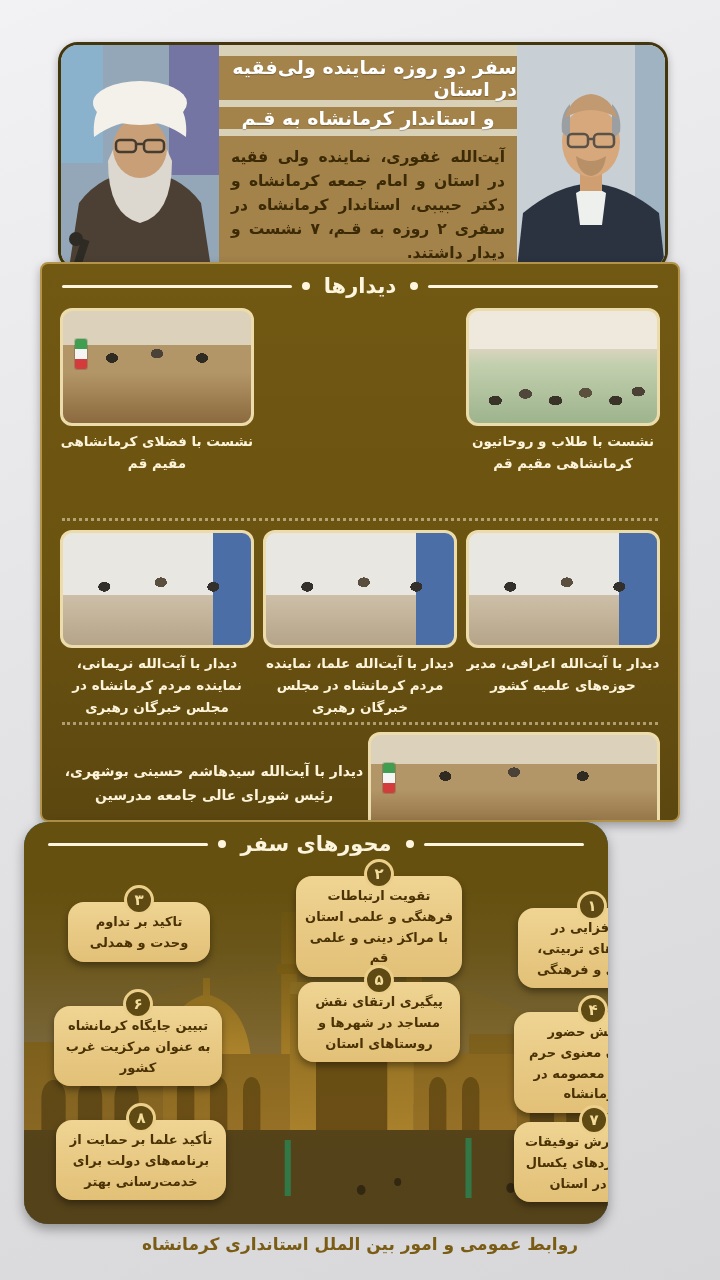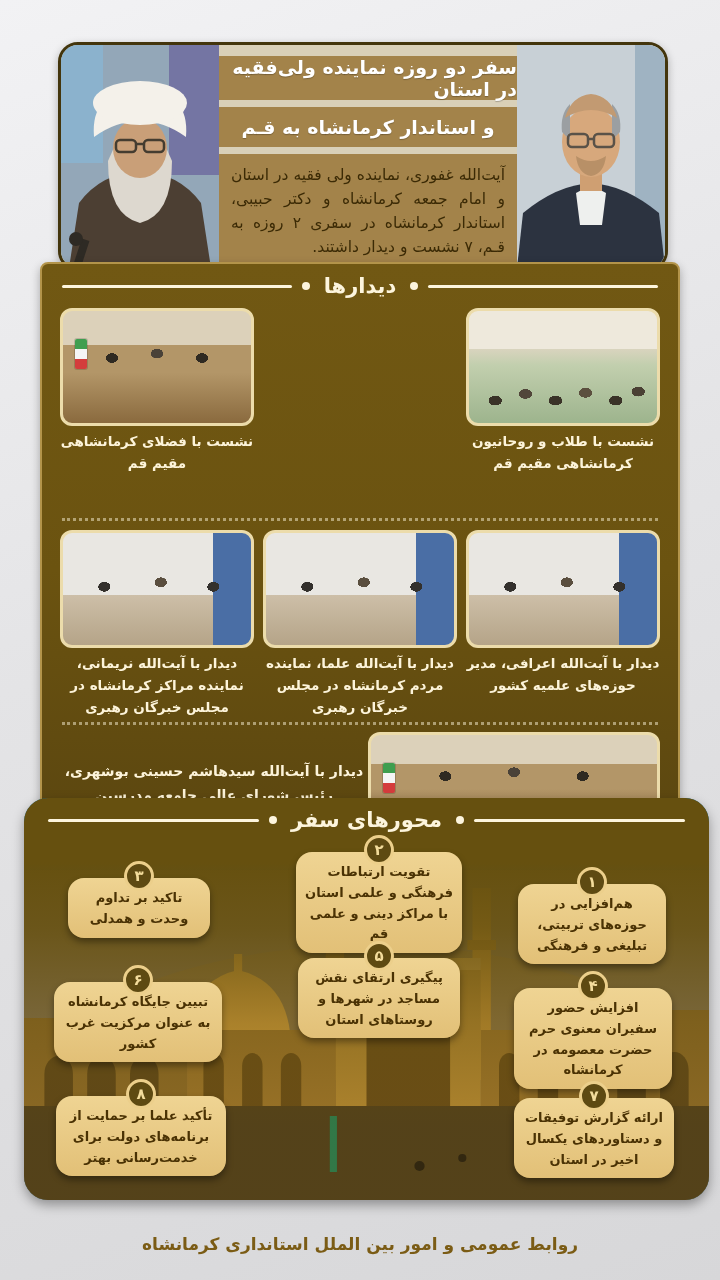--- a/index.html
+++ b/index.html
@@ -23,21 +23,21 @@
   .header-center{flex:1;display:flex;flex-direction:column;background:#d9d0b8;direction:rtl;}
   .band{
     background:#a3834a;color:#ffffff;font-weight:bold;font-size:19px;
     height:47px;display:flex;align-items:center;justify-content:center;
     text-shadow:0 1px 1px rgba(0,0,0,.25);
   }
   .band-1{margin-top:11px;}
   .band-2{margin-top:7px;}
   .header-body{
     flex:1;margin-top:7px;background:#a3834a;color:#3b2a05;
-    font-size:15.5px;font-weight:normal;line-height:1.55;
+    font-size:15.5px;font-weight:bold;line-height:1.55;
     padding:9px 12px;text-align:justify;
   }
 
   
   .section-title{display:flex;align-items:center;gap:10px;color:#fdf5dd;}
   .st-line{flex:1;height:3px;background:#fdf5dd;border-radius:2px;}
   .st-dot{width:8px;height:8px;background:#fdf5dd;border-radius:50%;flex:none;}
   .st-label{font-size:21px;font-weight:bold;padding:0 4px;white-space:nowrap;}
 
   
@@ -87,21 +87,21 @@
     linear-gradient(90deg,transparent 0 80%,#4a6ea5 80% 100%),
     linear-gradient(180deg,#e9e7e2 0%,#e9e7e2 55%,#cdbfa8 55%,#b5a488 100%);}
   .flag-chip{
     position:absolute;left:12px;top:28px;width:12px;height:30px;border-radius:2px;
     background:linear-gradient(180deg,#3f9e4f 0 33%,#f5f5f5 33% 66%,#d43c3c 66% 100%);
     box-shadow:0 0 0 1px rgba(0,0,0,.15);
   }
 
   
   .panel-axes{
-    position:absolute;left:24px;top:798px;width:685px;height:402px;
+    position:absolute;left:24px;top:822px;width:584px;height:402px;
     border-radius:24px;background:#0369a1;overflow:hidden;
     box-shadow:0 5px 12px rgba(0,0,0,.35);
   }
   .mosque-art{position:absolute;left:0;right:0;bottom:0;height:330px;}
   .mosque-art svg{display:block;width:100%;height:100%;}
   .mosque-fade{
     position:absolute;inset:0;
     background:linear-gradient(180deg,#66500f 16%,rgba(102,80,15,.85) 32%,rgba(102,80,15,.38) 56%,rgba(102,80,15,.05) 82%);
   }
   .panel-axes .section-title{position:absolute;left:24px;right:24px;top:10px;}
@@ -212,21 +212,21 @@
       <div class="meet-card">
         <div class="photo scene-c"></div>
         <div class="caption">دیدار با آیت‌الله اعرافی، مدیر حوزه‌های علمیه کشور</div>
       </div>
       <div class="meet-card">
         <div class="photo scene-c"></div>
         <div class="caption">دیدار با آیت‌الله علما، نماینده مردم کرمانشاه در مجلس خبرگان رهبری</div>
       </div>
       <div class="meet-card">
         <div class="photo scene-c"></div>
-        <div class="caption">دیدار با آیت‌الله نریمانی، نماینده مراکز کرمانشاه در مجلس خبرگان رهبری</div>
+        <div class="caption">دیدار با آیت‌الله نریمانی، نماینده مردم کرمانشاه در مجلس خبرگان رهبری</div>
       </div>
     </div>
 
     <div class="dotted-sep"></div>
 
     <div class="wide-row">
       <div class="photo photo-wide scene-b">
           <div class="flag-chip"></div>
         </div>
       <div class="caption-wide">دیدار با آیت‌الله سیدهاشم حسینی بوشهری، رئیس شورای عالی جامعه مدرسین</div>

